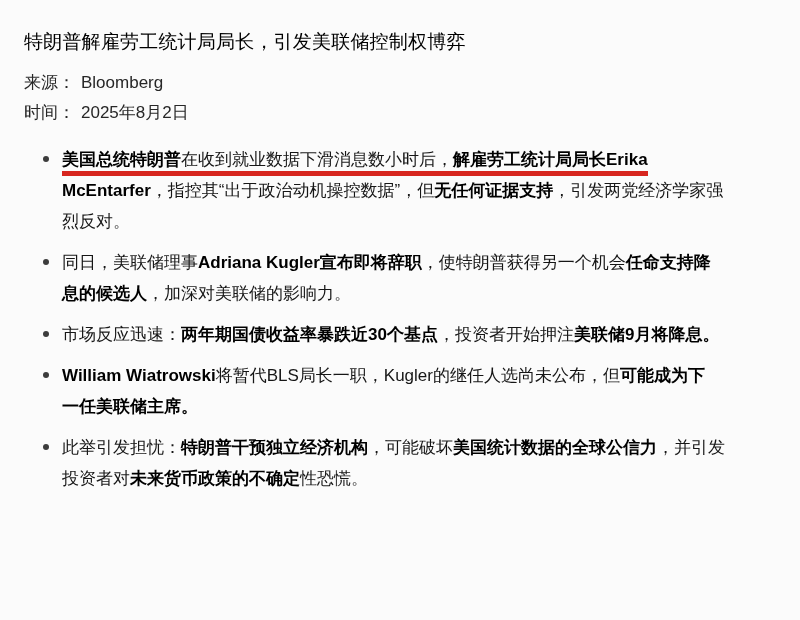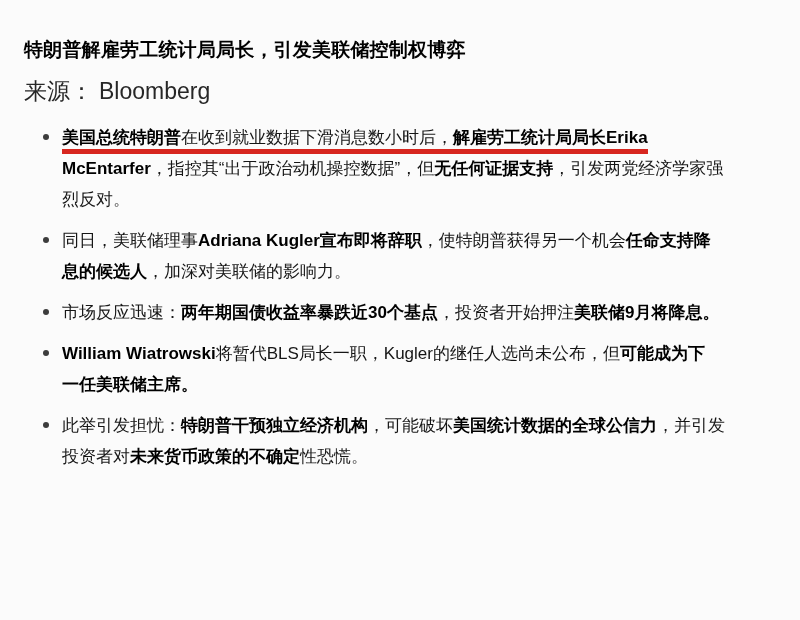--- a/index.html
+++ b/index.html
@@ -8,28 +8,28 @@
     overflow: hidden;
     background: #fbfbfb;
     font-family: "Liberation Sans", "DejaVu Sans", sans-serif;
     color: #161616;
   }
   .page { padding: 20px 22px 0 24px; }
 
   h1.title {
     font-size: 19px;
     line-height: 28px;
-    font-weight: 700;
+    font-weight: 400;
     color: #000;
-    margin: 16px 0 12px 0;
+    margin: 8px 0 12px 0;
     letter-spacing: 0.2px;
   }
 
   .meta-row {
-    font-size: 23px;
+    font-size: 17px;
     line-height: 30px;
     color: #272727;
   }
   .meta-row .meta-value { margin-left: 6px; }
 
   ul.summary {
     list-style: none;
     margin: 16px 0 0 0;
     padding: 0 0 0 38px;
     width: 712px;
@@ -60,20 +60,23 @@
 </head>
 <body>
 
 <div class="page">
   <h1 class="title">特朗普解雇劳工统计局局长，引发美联储控制权博弈</h1>
 
   <div class="meta-row">
     <span class="meta-label">来源：</span><span class="meta-value">Bloomberg</span>
   </div>
 
+  <div class="meta-row">
+    <span class="meta-label">时间：</span><span class="meta-value">2025年8月2日</span>
+  </div>
 
   <ul class="summary">
       <li class="item"><span class="dot"></span><span class="seg b rl">美国总统特朗普</span><span class="seg rl">在收到就业数据下滑消息数小时后，</span><span class="seg b rl">解雇劳工统计局局长Erika</span><br><span class="seg b">McEntarfer</span><span class="seg">，指控其“出于政治动机操控数据”，但</span><span class="seg b">无任何证据支持</span><span class="seg">，引发两党经济学家强</span><br><span class="seg">烈反对。</span></li>
       <li class="item"><span class="dot"></span><span class="seg">同日，美联储理事</span><span class="seg b">Adriana Kugler宣布即将辞职</span><span class="seg">，使特朗普获得另一个机会</span><span class="seg b">任命支持降</span><br><span class="seg b">息的候选人</span><span class="seg">，加深对美联储的影响力。</span></li>
       <li class="item"><span class="dot"></span><span class="seg">市场反应迅速：</span><span class="seg b">两年期国债收益率暴跌近30个基点</span><span class="seg">，投资者开始押注</span><span class="seg b">美联储9月将降息。</span></li>
       <li class="item"><span class="dot"></span><span class="seg b">William Wiatrowski</span><span class="seg">将暂代BLS局长一职，Kugler的继任人选尚未公布，但</span><span class="seg b">可能成为下</span><br><span class="seg b">一任美联储主席。</span></li>
       <li class="item"><span class="dot"></span><span class="seg">此举引发担忧：</span><span class="seg b">特朗普干预独立经济机构</span><span class="seg">，可能破坏</span><span class="seg b">美国统计数据的全球公信力</span><span class="seg">，并引发</span><br><span class="seg">投资者对</span><span class="seg b">未来货币政策的不确定</span><span class="seg">性恐慌。</span></li>
     </ul>
 </div>
 

